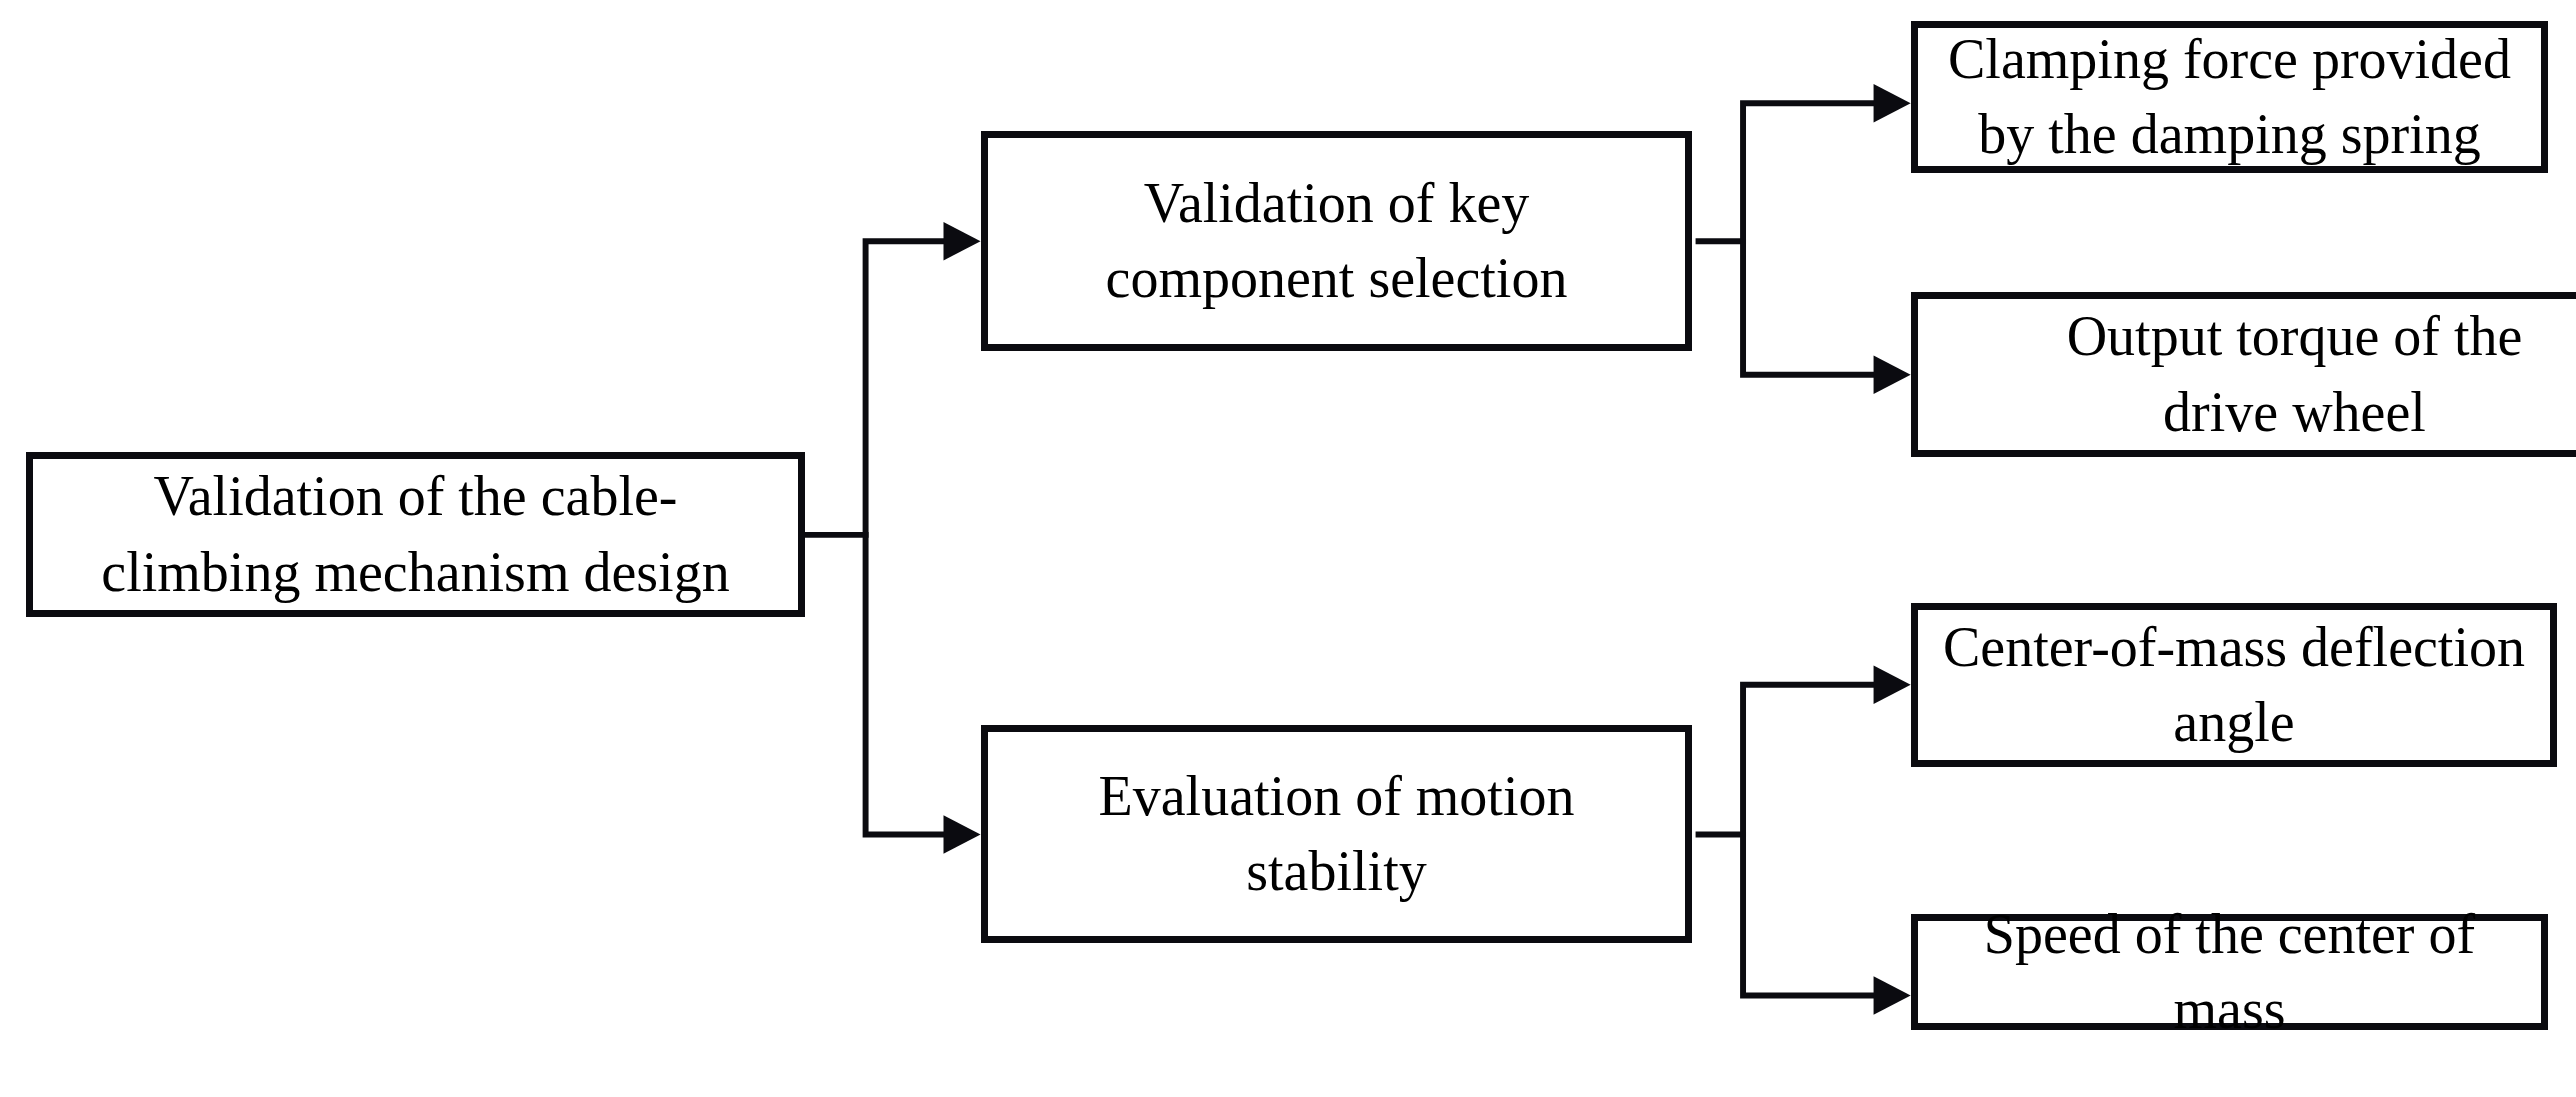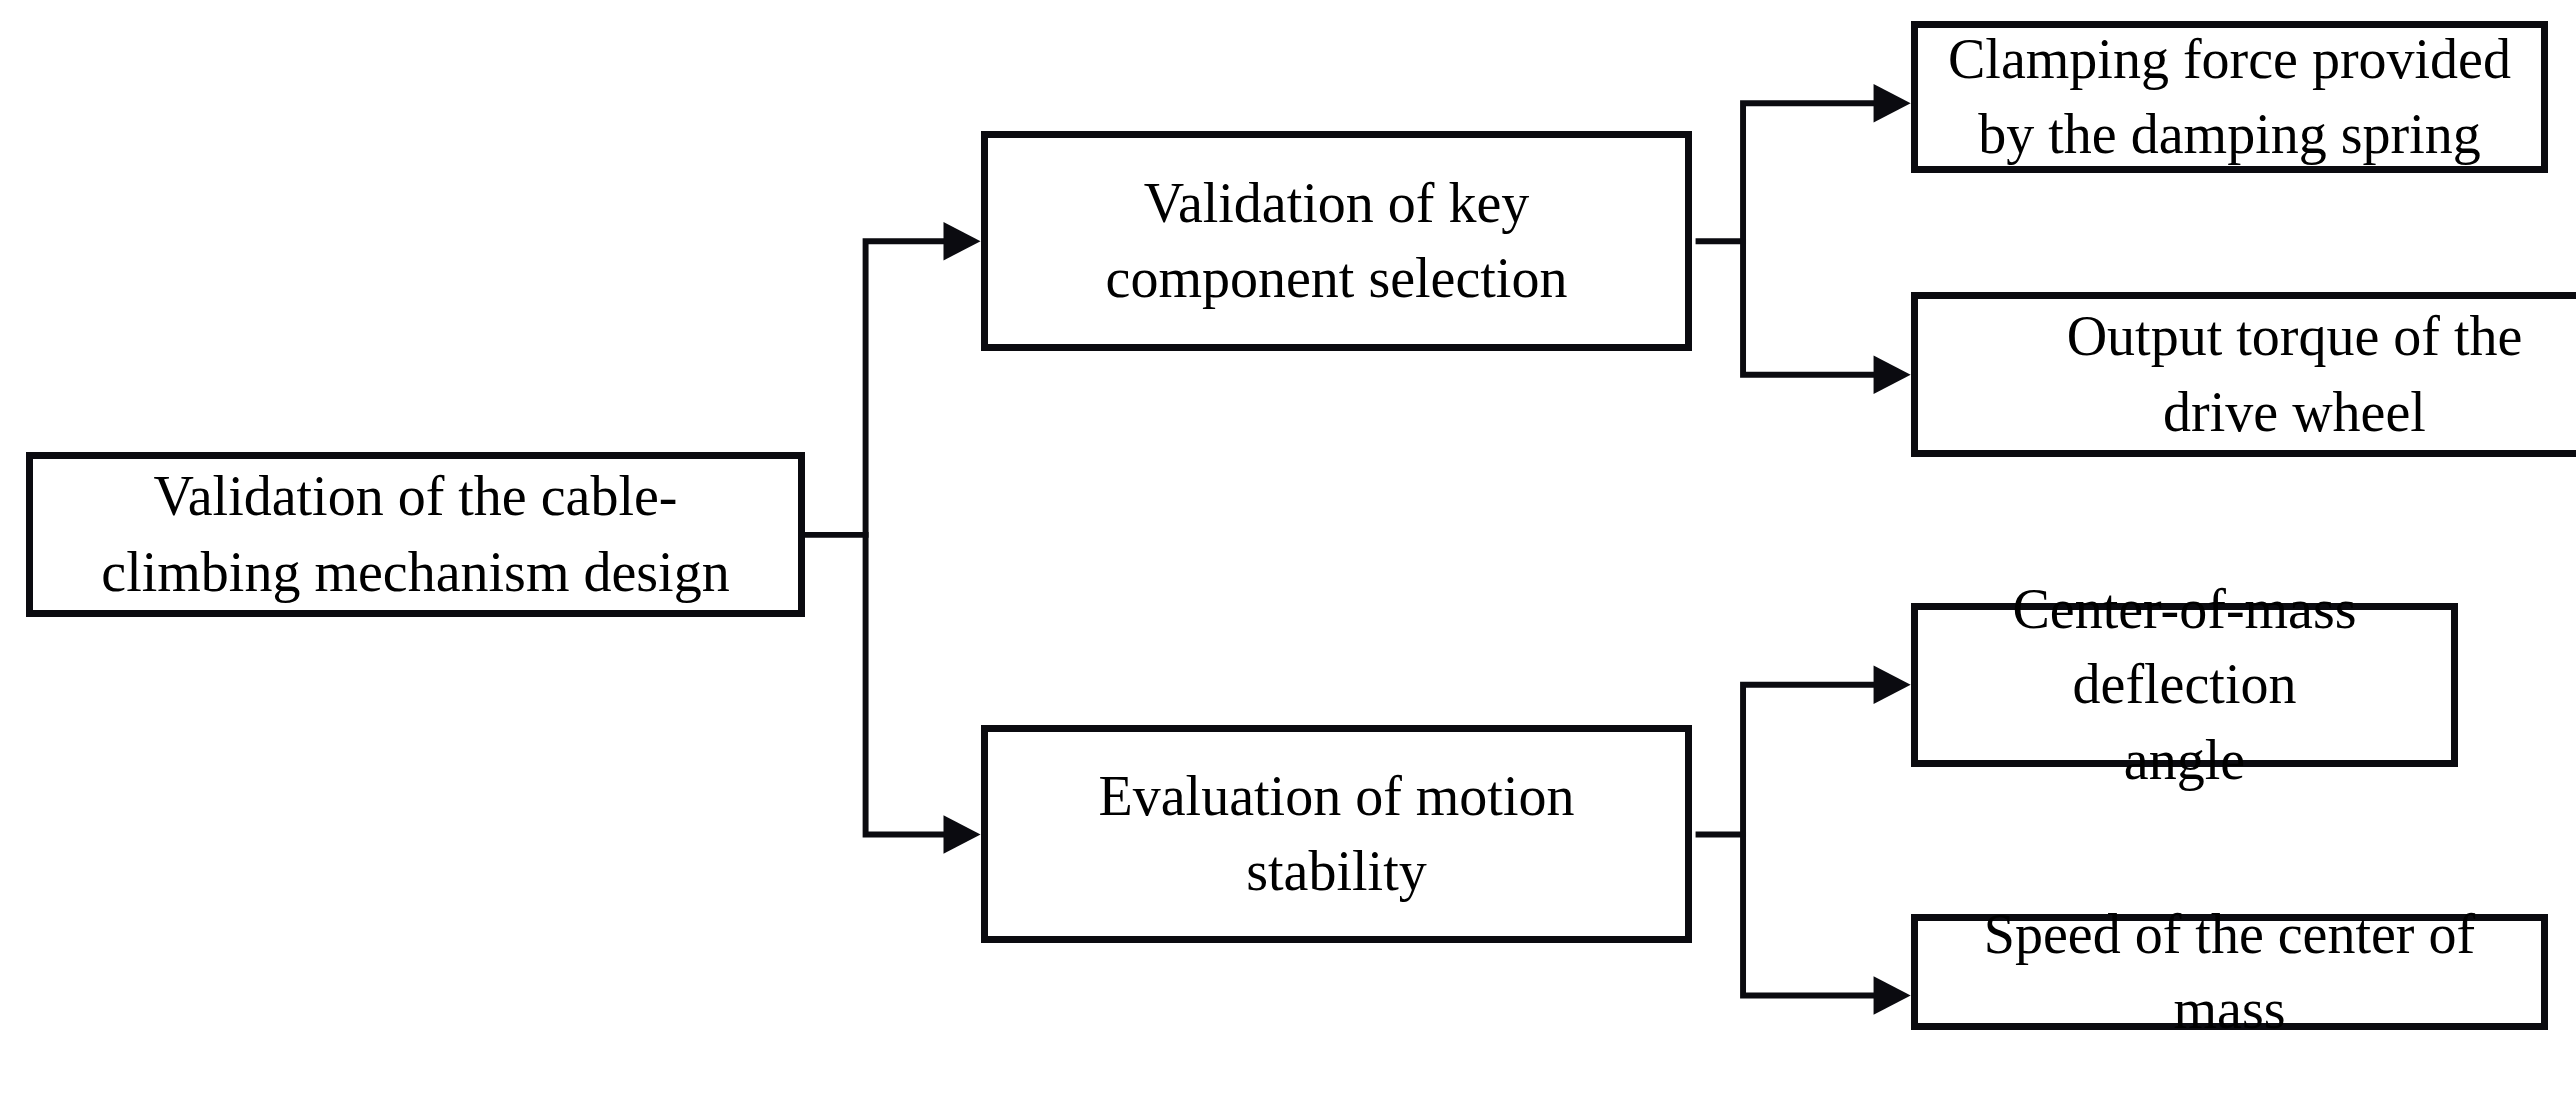--- a/index.html
+++ b/index.html
@@ -54,21 +54,21 @@
     font-weight: 400;
     color: var(--text);
     text-align: center;
     white-space: pre-line;
   }
   #node-root   { left: 26px;   top: 452px;  width: 779px; height: 165px; padding: 4px 30px; }
   #node-b0     { left: 981px; top: 131px;  width: 711px;  height: 220px; padding: 0 37px; }
   #node-b1     { left: 981px; top: 725px;  width: 711px;  height: 218px; padding: 0 37px; }
   #node-c00    { left: 1911px; top: 21px;   width: 637px;  height: 152px; padding: 0 12px; }
   #node-c01    { left: 1911px; top: 292px;  width: 767px;  height: 165px; padding: 0 23px; }
-  #node-c10    { left: 1911px; top: 603px;  width: 547px;  height: 164px; padding: 0 12px; }
+  #node-c10    { left: 1911px; top: 603px;  width: 646px;  height: 164px; padding: 0 12px; }
   #node-c11    { left: 1911px; top: 914px; width: 637px;  height: 116px; padding: 0 8px; }
 </style>
 </head>
 <body>
 
 <div id="canvas">
 
   <svg id="connectors" viewBox="0 0 3473 1480" xmlns="http://www.w3.org/2000/svg">
 
     <g>

